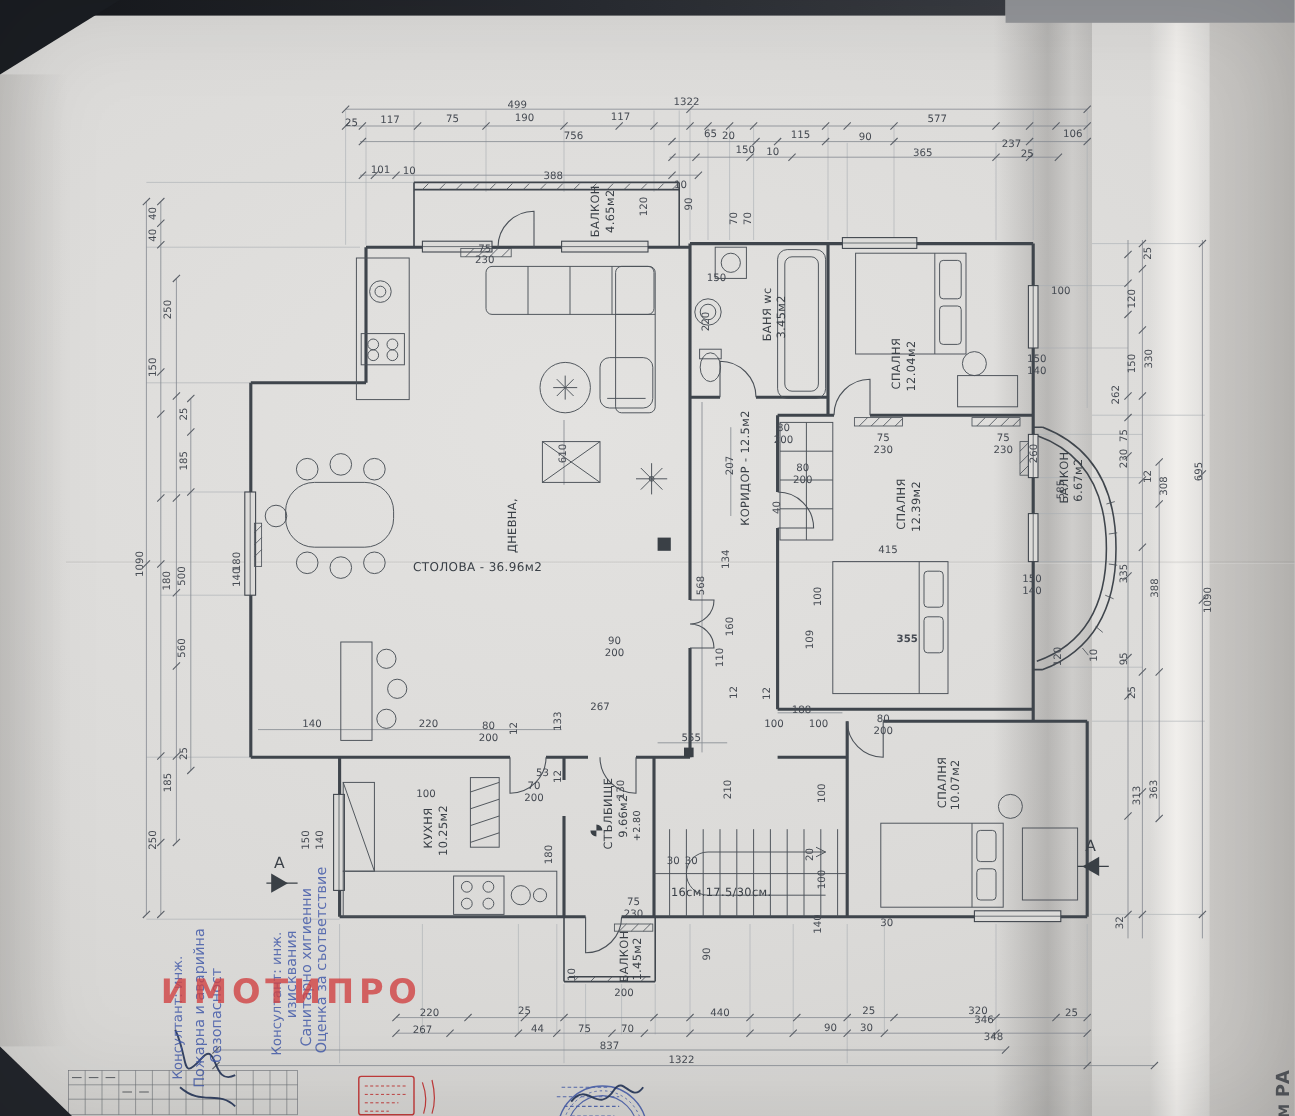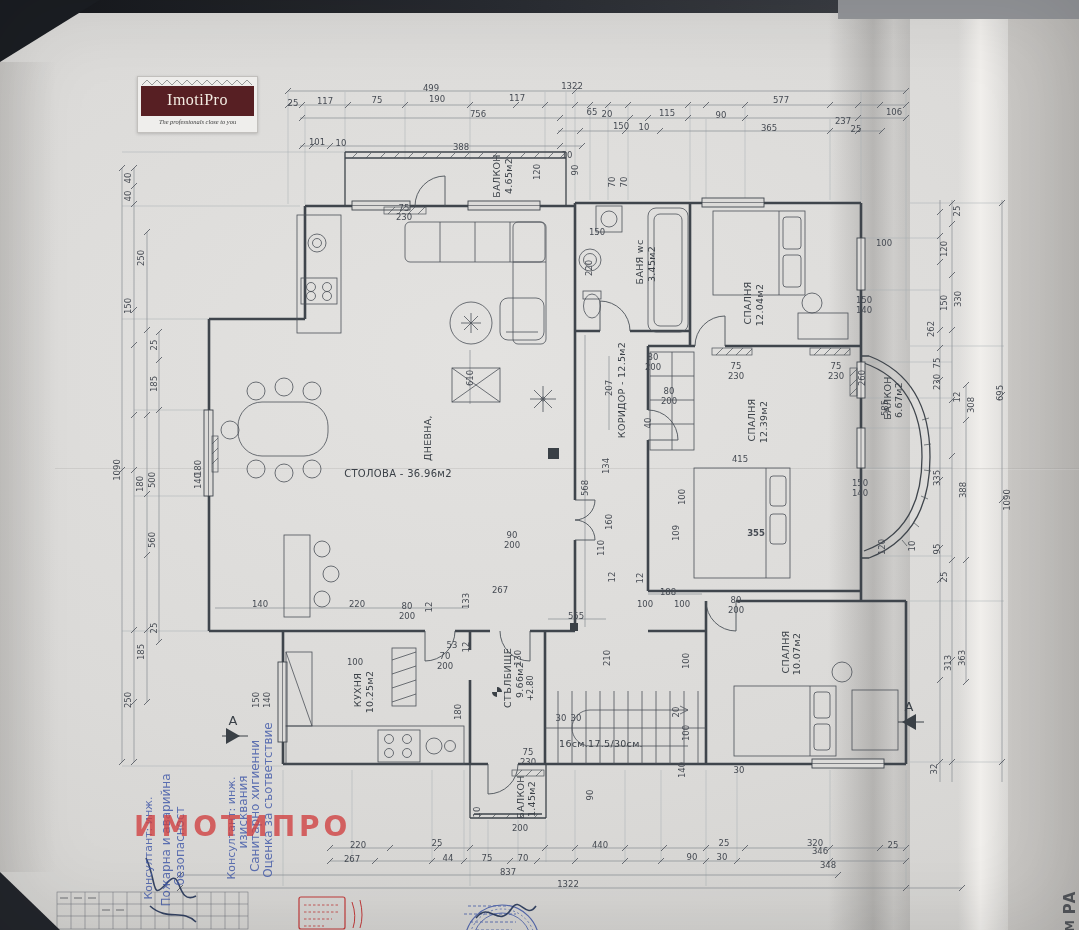--- a/index.html
+++ b/index.html
@@ -445,28 +445,19 @@
       <span class="lbl stampTxt" style="left: 231px; top: 828px; font-size: 11px; transform: translate(-50%, -50%) rotate(-90deg);">Консултант: инж.</span>
       <span class="lbl stampTxt" style="left: 166px; top: 840px; font-size: 12px; transform: translate(-50%, -50%) rotate(-90deg);">Пожарна и аварийна</span>
       <span class="lbl stampTxt" style="left: 180px; top: 846px; font-size: 12px; transform: translate(-50%, -50%) rotate(-90deg);">безопасност</span>
       <span class="lbl stampTxt" style="left: 148px; top: 848px; font-size: 11px; transform: translate(-50%, -50%) rotate(-90deg);">Консултант: инж.</span>
       <span class="lbl edgeTxt" style="left: 1070px; top: 903px; font-size: 15px; transform: translate(-50%, -50%) rotate(-90deg);">РА</span>
       <span class="lbl edgeTxt" style="left: 1070px; top: 926px; font-size: 12px; transform: translate(-50%, -50%) rotate(-90deg);">М</span>
     </div>
 
   <div class="watermark">ИМОТИПРО</div>
 
-  <div class="logo">
-    <svg class="roofline" width="111" height="7" viewBox="0 0 111 7">
-      <polyline points="0,6 5,1 10,6 15,1 20,6 25,1 30,6 35,1 40,6 45,1 50,6 55,1 60,6 65,1 70,6 75,1 80,6 85,1 90,6 95,1 100,6 105,1 110,6" fill="none" stroke="#9a9a98" stroke-width="1"></polyline>
-    </svg>
-    <div class="logo-box">
-      <span>ImotiPro</span>
-    </div>
-    <div class="logo-tag">The professionals close to you</div>
-  </div>
 
   <div class="strip-top"></div>
   <div class="strip-top-right"></div>
   <div class="corner-tl"></div>
   <div class="corner-bl"></div>
   <div class="vignette"></div>
 </div>
 
 </body></html>

